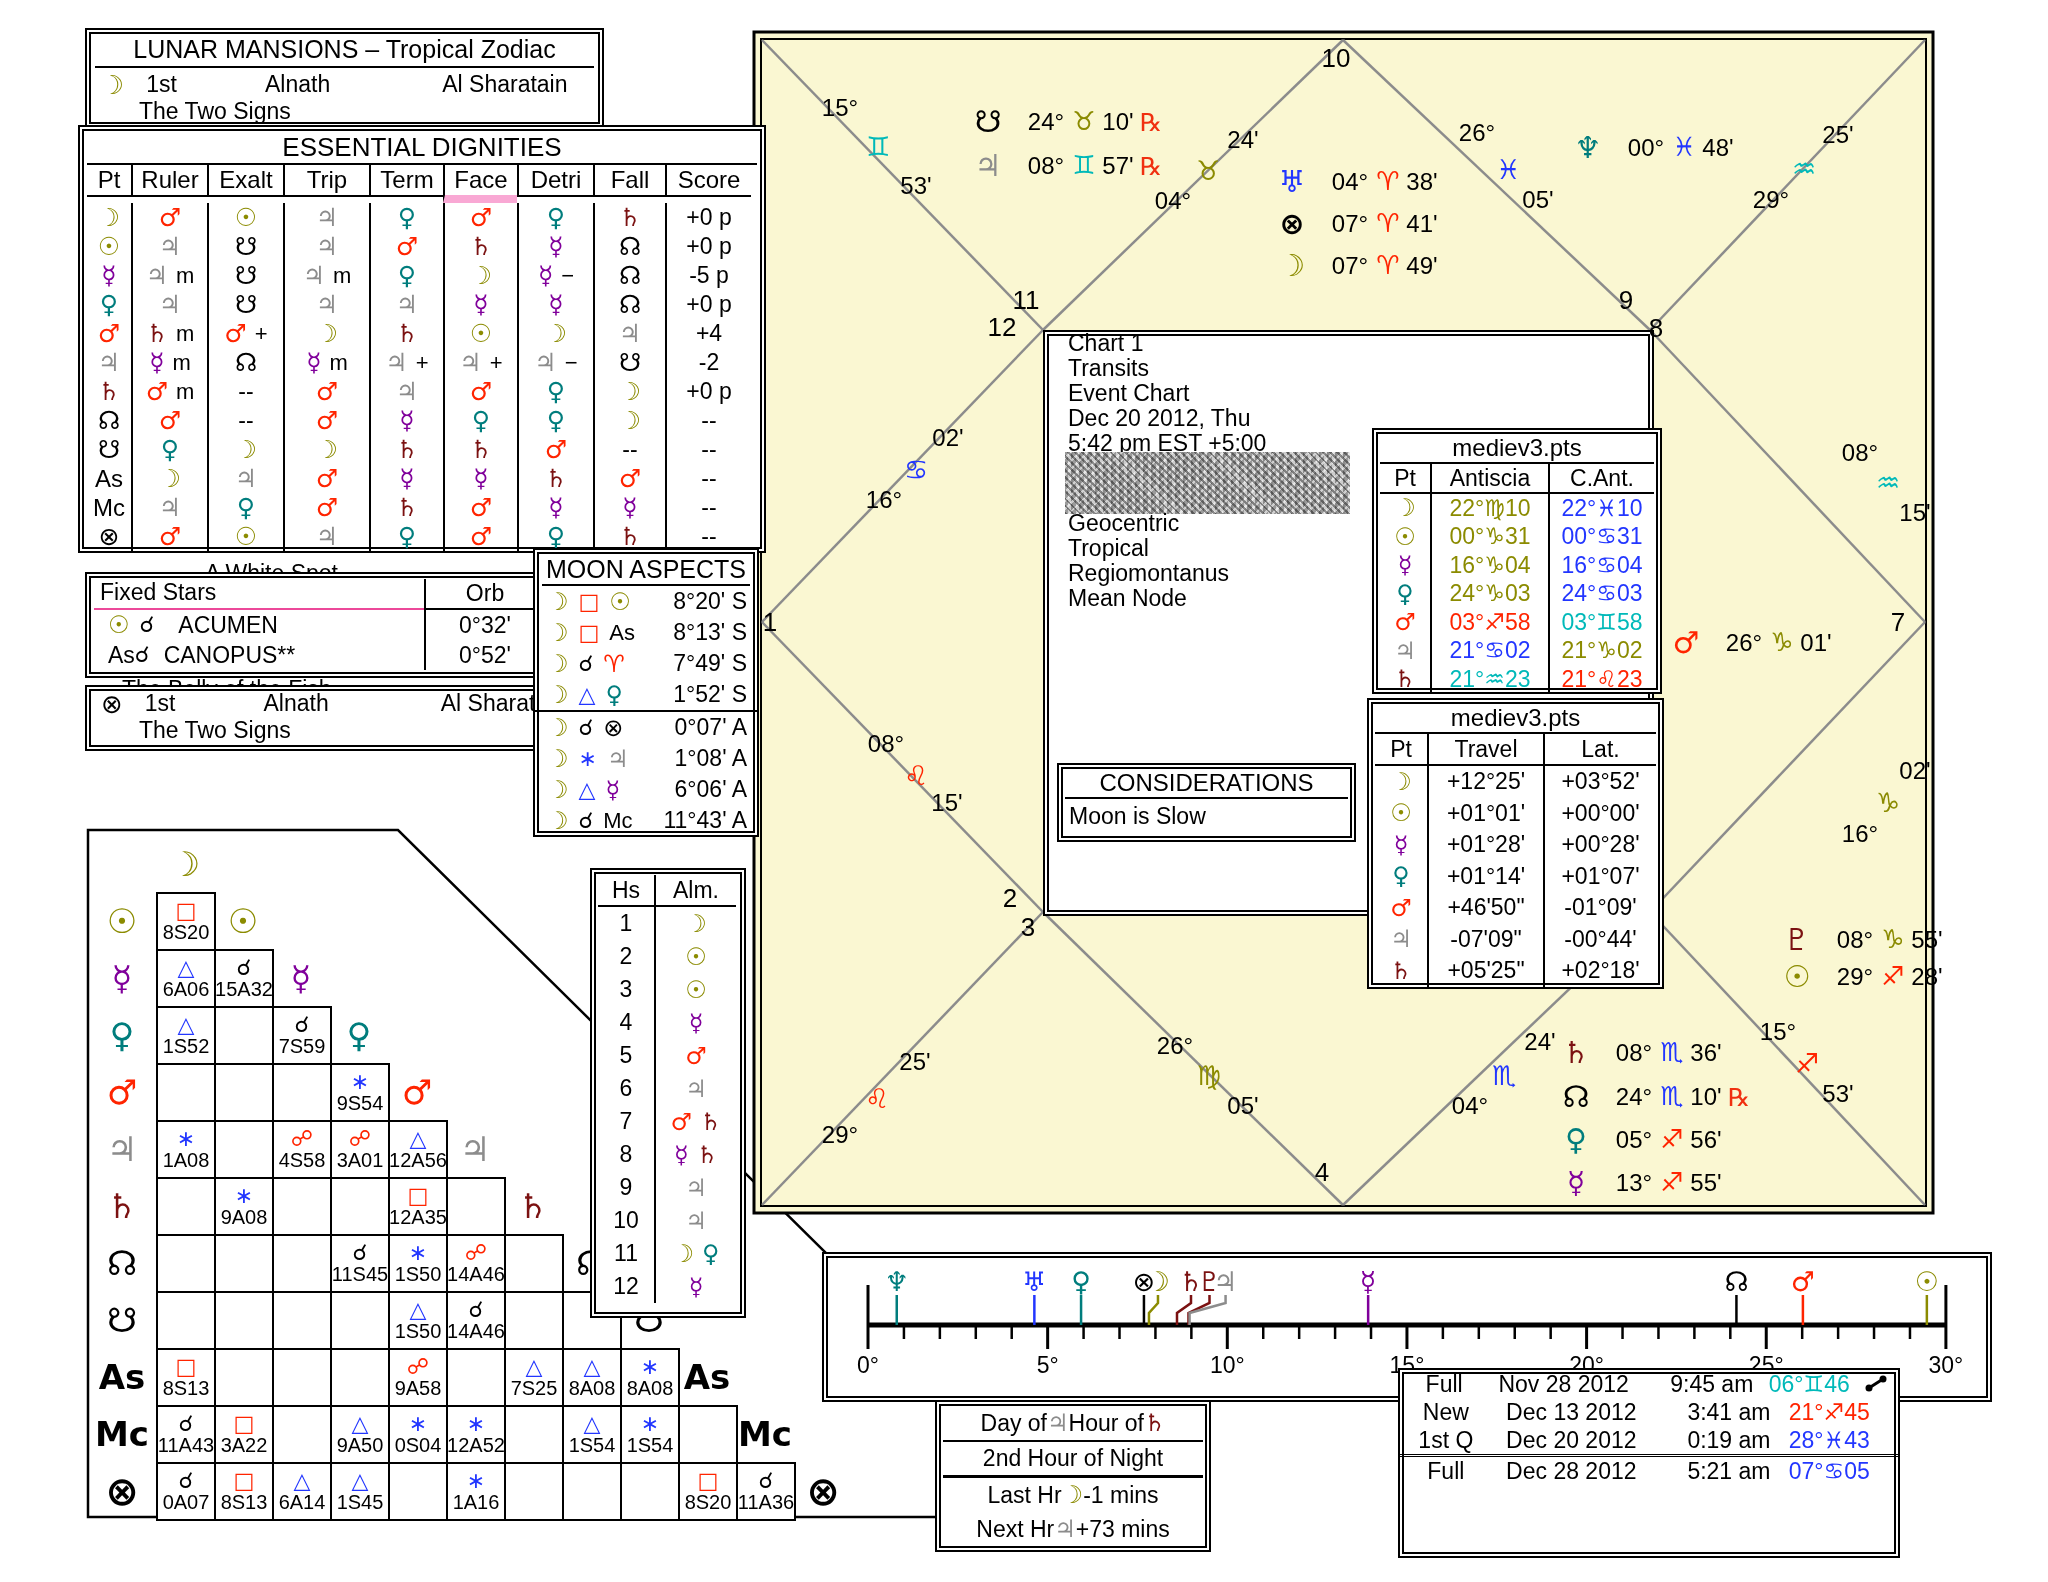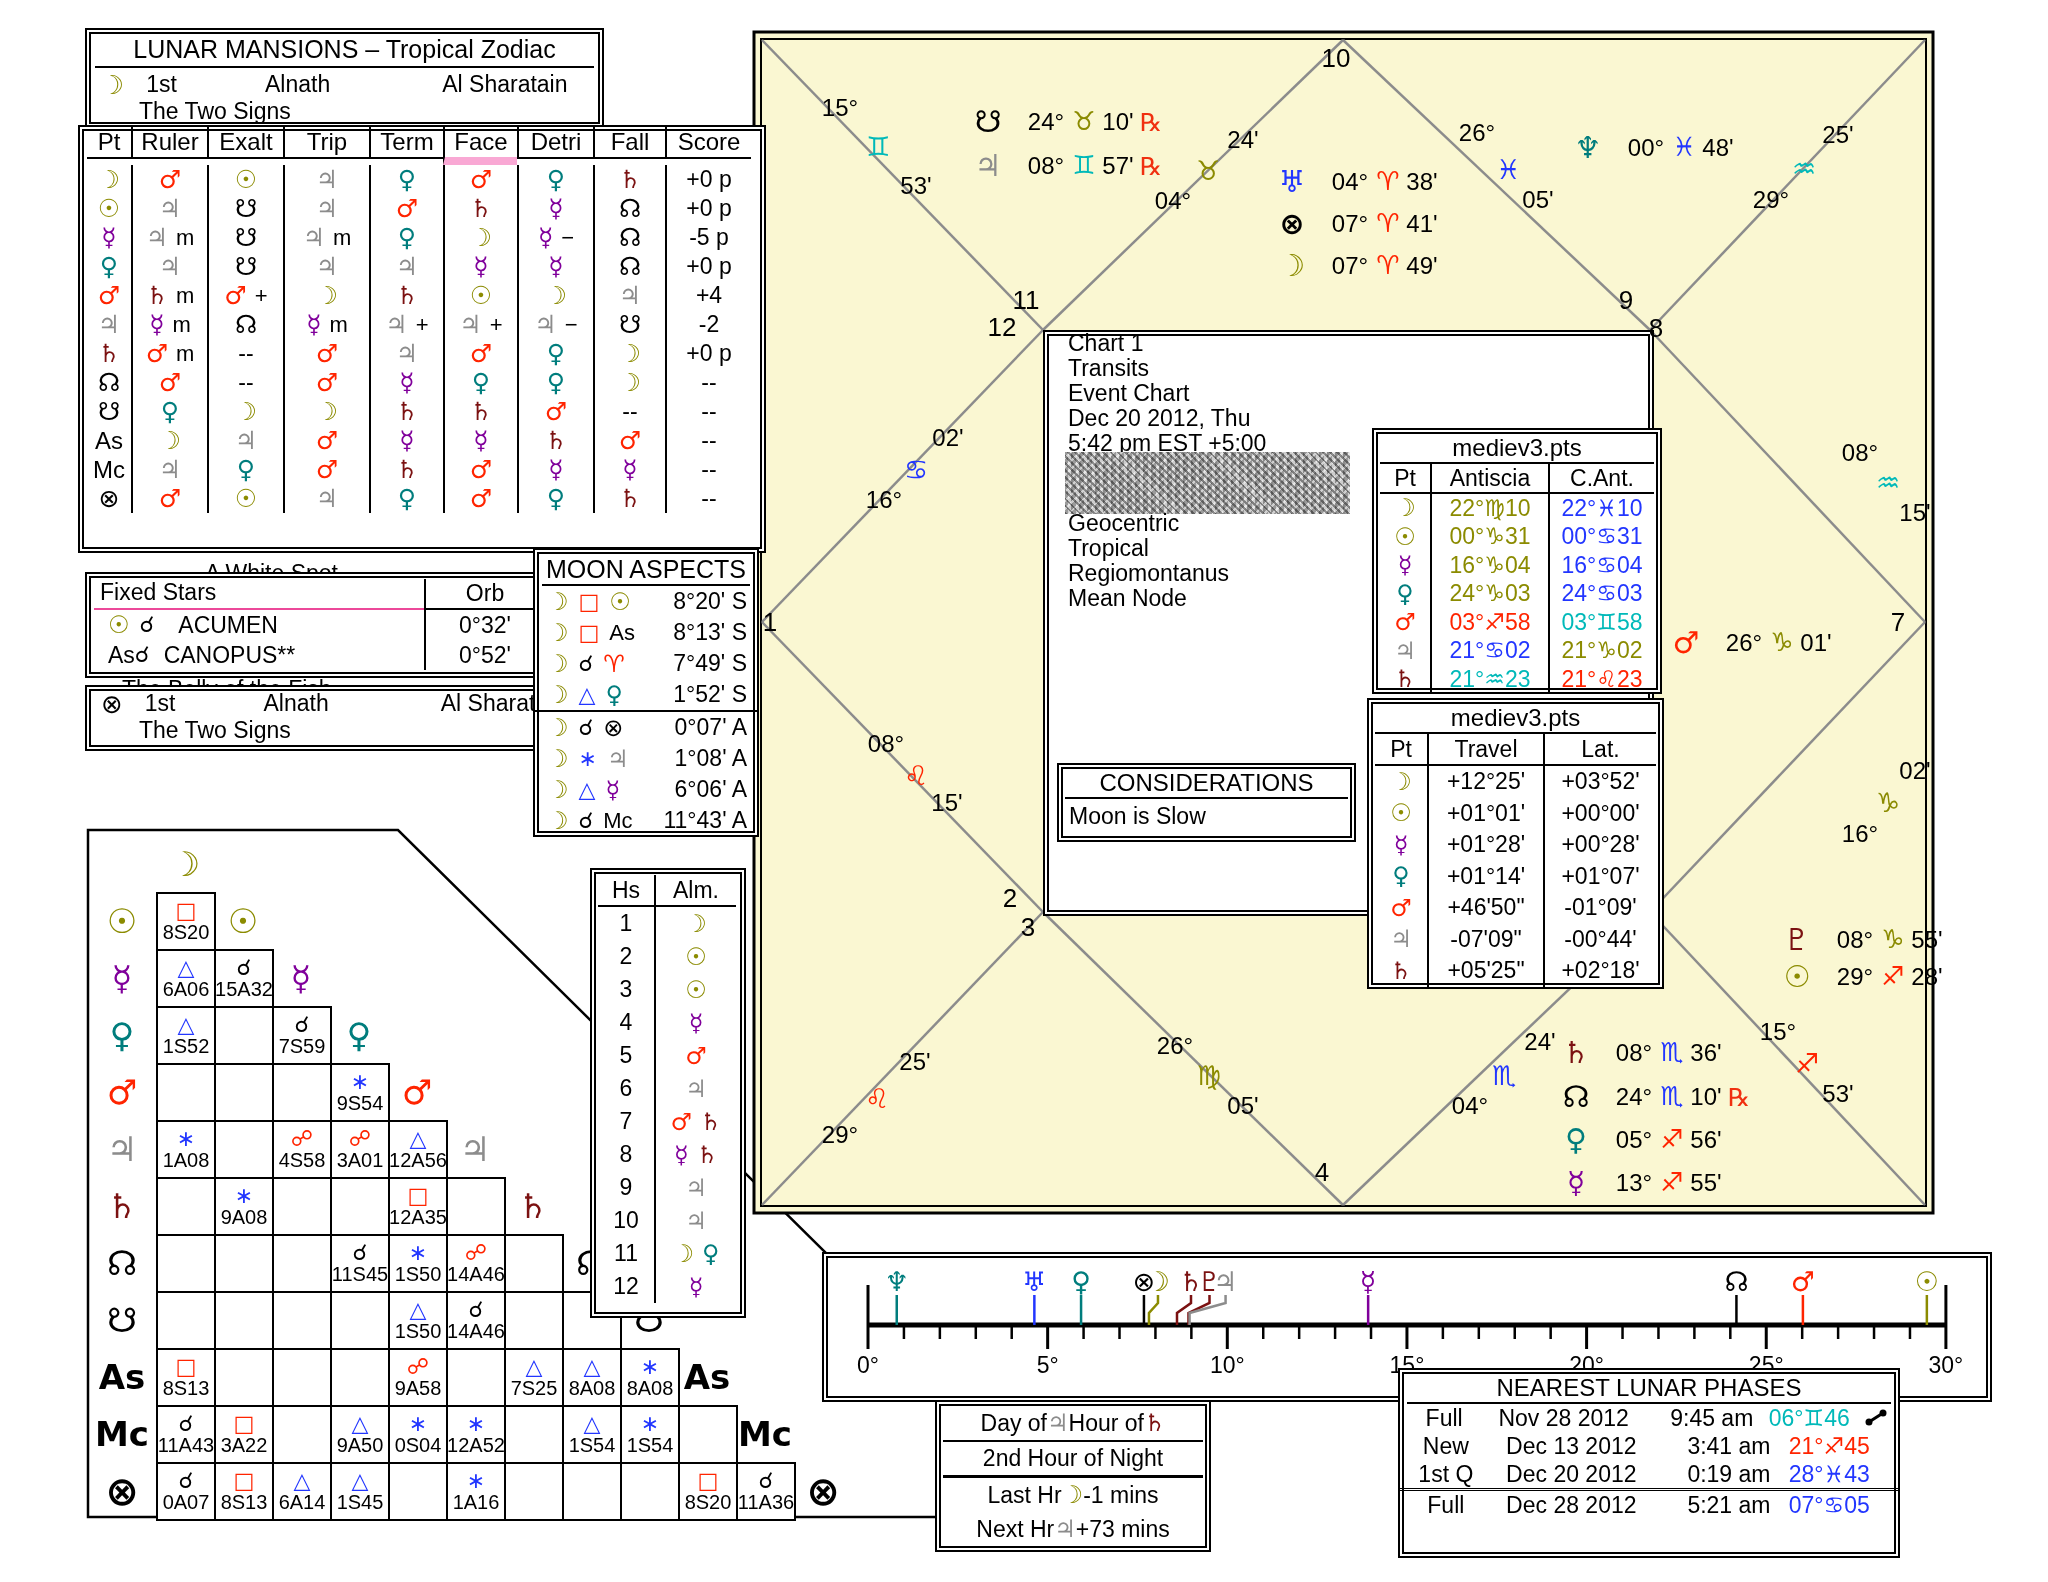--- a/index.html
+++ b/index.html
@@ -535,20 +535,21 @@
       <div class="ttl" style="margin:5px 8px 0;border-bottom:2px solid #000;padding-bottom:2px">LUNAR MANSIONS – Tropical Zodiac</div>
       <div style="display:flex;align-items:center;padding:3px 8px 0 14px">
         <span class="g" style="color:#8b8b00;font-size:26px;">☽</span>
         <span style="margin-left:22px">1st</span>
         <span style="margin-left:88px">Alnath</span>
         <span style="margin-left:112px">Al Sharatain</span>
       </div>
         <div style="padding:0 0 0 52px">The Two Signs</div>
     </div>
   <div id="dignities" class="dbl" style="left:78px;top:125px;width:684px;height:424px">
+      <div class="ttl" style="margin:5px 7px 0;border-bottom:2px solid #000;font-size:26px">ESSENTIAL DIGNITIES</div>
       <div style="display:grid;grid-template-columns:44px 76px 76px 86px 74px 74px 76px 72px 86px;margin:0 7px">
         <div class="ctr" style="border-bottom:2px solid #000;height:30px;font-size:24px">Pt</div>
         <div class="ctr" style="border-bottom:2px solid #000;border-left:2px solid #000;height:30px;font-size:24px">Ruler</div>
         <div class="ctr" style="border-bottom:2px solid #000;border-left:2px solid #000;height:30px;font-size:24px">Exalt</div>
         <div class="ctr" style="border-bottom:2px solid #000;border-left:2px solid #000;height:30px;font-size:24px">Trip</div>
         <div class="ctr" style="border-bottom:2px solid #000;border-left:2px solid #000;height:30px;font-size:24px">Term</div>
         <div class="ctr" style="border-bottom:8px solid #f9a8d4;border-left:2px solid #000;height:30px;font-size:24px">Face</div>
         <div class="ctr" style="border-bottom:2px solid #000;border-left:2px solid #000;height:30px;font-size:24px">Detri</div>
         <div class="ctr" style="border-bottom:2px solid #000;border-left:2px solid #000;height:30px;font-size:24px">Fall</div>
         <div class="ctr" style="border-bottom:2px solid #000;border-left:2px solid #000;height:30px;font-size:24px">Score</div>
@@ -1100,21 +1101,20 @@
         <span class="g" style="color:#8b8b00;font-size:24px;">☽</span>
         <span> -1 mins</span>
       </div>
     <div class="ctr" style="height:34px">
         <span>Next Hr </span>
         <span class="g" style="color:#8c8c8c;font-size:24px;">♃</span>
         <span> +73 mins</span>
       </div>
     </div>
   <div id="lunar-phases" class="dbl" style="left:1398px;top:1368px;width:498px;height:186px">
-      <div class="ttl" style="margin:4px 7px 0;border-bottom:2px solid #000;font-size:24px">NEAREST LUNAR PHASES</div>
       <div style="display:flex;align-items:center;height:28px;padding:0 10px;">
       <span style="width:72px;text-align:center">Full</span>
       <span style="width:180px;text-align:center">Nov 28 2012</span>
       <span style="width:110px;text-align:right">9:45 am</span>
       <span style="width:118px;text-align:center;color:#00b9b9">06°<span class="g">♊</span>46</span>
       <svg width="24" height="18">
           <line x1="4" y1="13" x2="18" y2="4" stroke="#000" stroke-width="3"></line>
           <circle cx="4" cy="13" r="3.5"></circle>
           <circle cx="18" cy="4" r="3.5"></circle>
         </svg>

